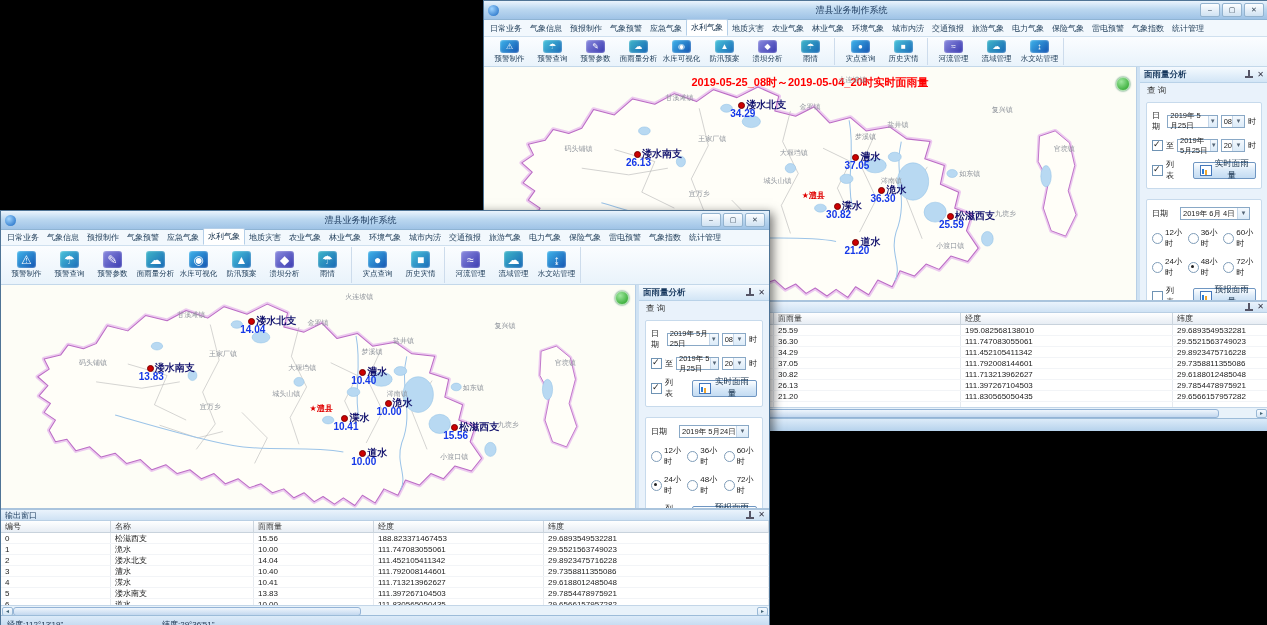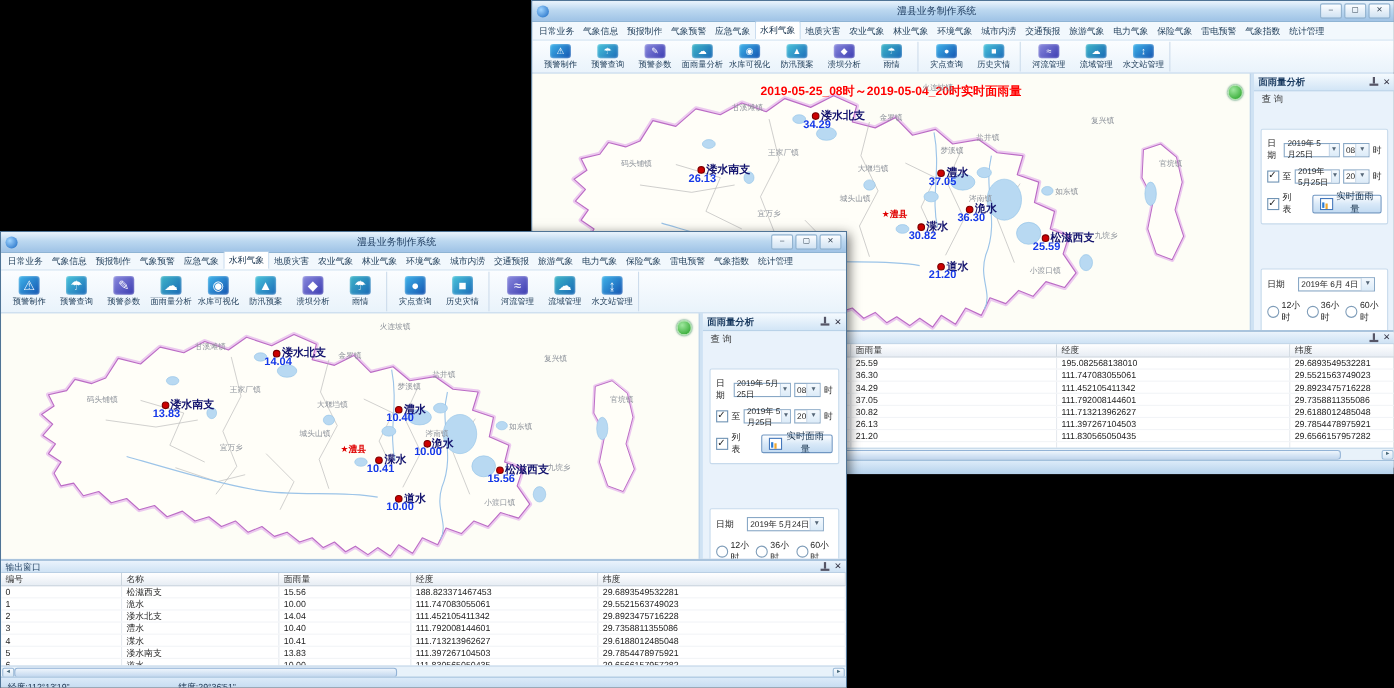--- a/index.html
+++ b/index.html
@@ -45,21 +45,21 @@
   .vsplit{width:3px;background:#cfe2f3;border-left:1px solid #b7cfe6;flex:0 0 auto;}
   .panel{background:#e9f2fb;display:flex;flex-direction:column;flex:1 1 auto;overflow:hidden;}
   .panel-hdr{height:15px;background:linear-gradient(#f5fafe,#d2e5f6);border-bottom:1px solid #b9d2e8;
              display:flex;align-items:center;padding:0 4px;color:#15365c;font-size:8.5px;flex:0 0 auto;}
   .panel-hdr .t{flex:1;font-weight:bold;}
   .pin-ic{width:8px;height:9px;position:relative;margin-right:4px;}
   .pin-ic::before{content:"";position:absolute;left:3px;top:0;width:2px;height:6px;background:#556;}
   .pin-ic::after{content:"";position:absolute;left:0;top:6px;width:8px;height:2px;background:#556;}
   .x-ic{font-size:8px;color:#334;line-height:8px;}
   .p-section{font-size:8.5px;color:#333;padding:2px 7px 0;flex:0 0 auto;}
-  .groupbox{background:#fff;border:1px solid #c7daec;border-radius:2px;margin:20px 6px;
+  .groupbox{background:#fff;border:1px solid #c7daec;border-radius:2px;margin:5px 6px;
             padding:7px 5px;display:flex;flex-direction:column;gap:7px;flex:0 0 auto;}
   .prow{display:flex;align-items:center;gap:3px;font-size:8px;color:#222;}
   .combo{height:13px;border:1px solid #89a8c6;background:#fff;display:flex;align-items:center;
          font-size:7.5px;color:#222;padding-left:2px;box-sizing:border-box;}
   .combo .arr{margin-left:auto;width:11px;border-left:1px solid #c5d6e8;
               background:linear-gradient(#f4f9fe,#dcebf8);text-align:center;font-size:6px;
               color:#567;height:100%;line-height:11px;}
   .cb{width:9px;height:9px;border:1px solid #6f93b4;background:#fff;display:inline-block;
       position:relative;flex:0 0 auto;}
   .cb.on::after{content:"✓";position:absolute;left:0;top:-2px;font-size:9px;color:#222;}

